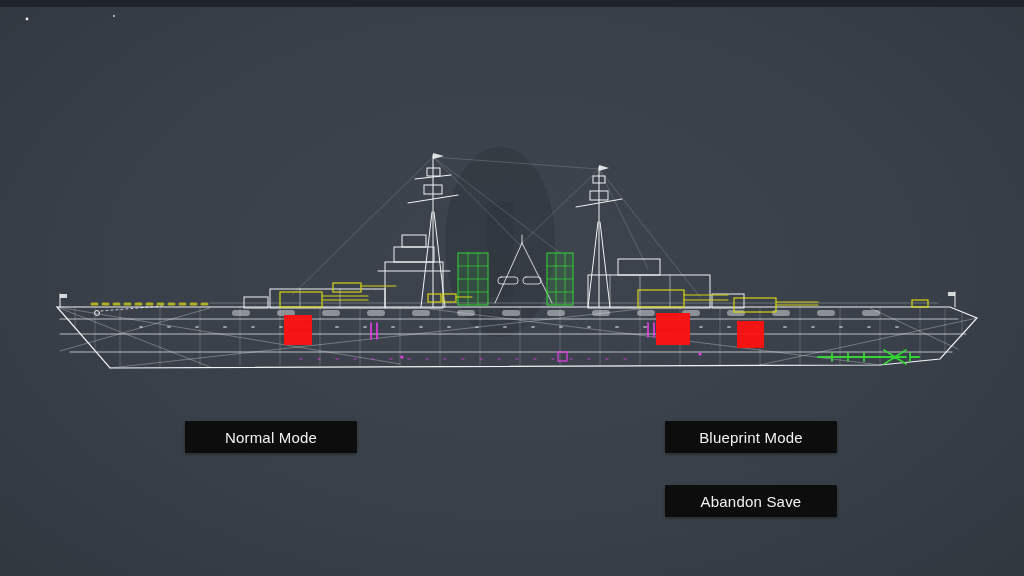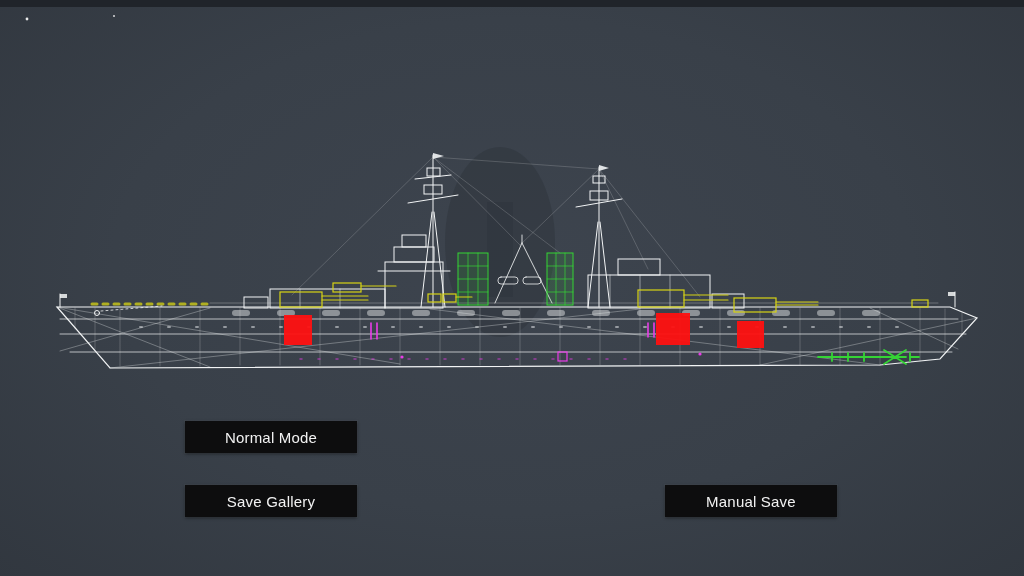--- a/index.html
+++ b/index.html
@@ -152,16 +152,16 @@
     <g stroke="var(--wireframe)" stroke-width="1">
       <circle cx="97" cy="306" r="2.5"></circle>
       <line x1="101" y1="304" x2="162" y2="299" stroke-dasharray="2,3" opacity="0.8"></line>
       <path d="M60 300 V287 M955 300 V285"></path>
       <rect x="60" y="287" width="7" height="4" fill="var(--wireframe)" stroke="none" opacity="0.85"></rect>
       <rect x="948" y="285" width="7" height="4" fill="var(--wireframe)" stroke="none" opacity="0.85"></rect>
     </g>
   </svg>
 
   <div class="btn row1 col1">Normal Mode</div>
-  <div class="btn row2 col1">Save Gallery</div>
-  <div class="btn row2 col3">Manual Save</div>
+  <div class="btn row1 col3">Blueprint Mode</div>
+  <div class="btn row2 col3">Abandon Save</div>
 
 </div>
 
 </body></html>

